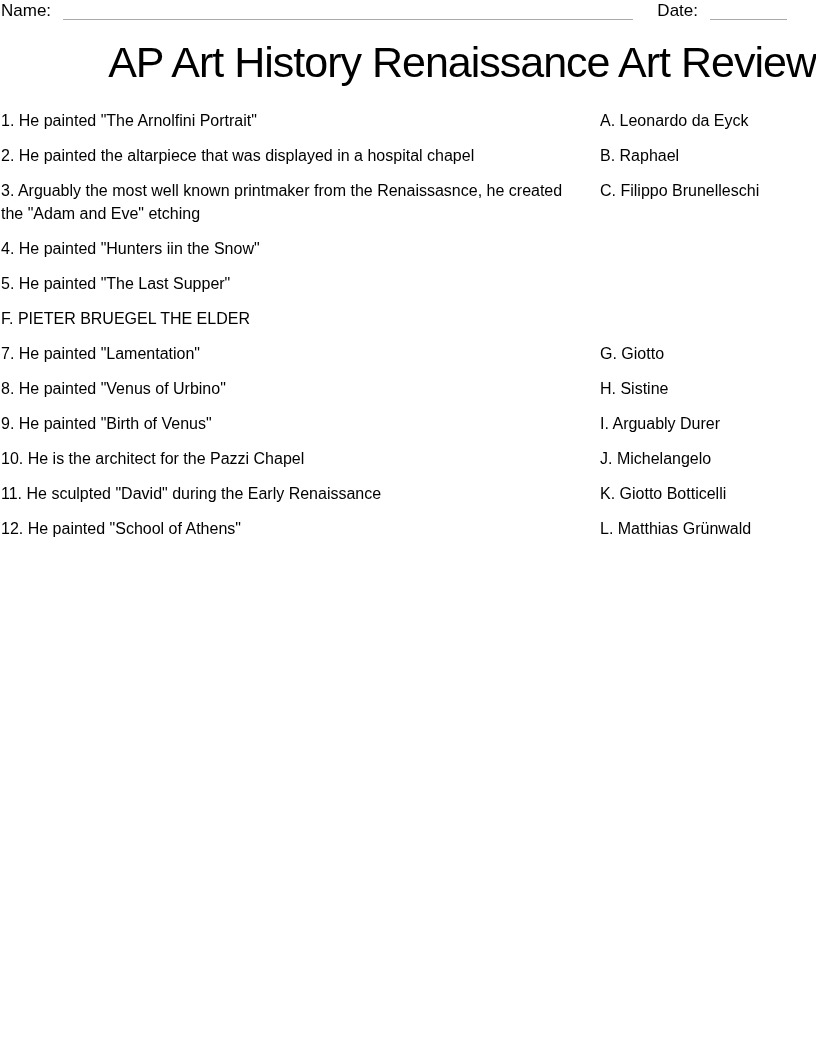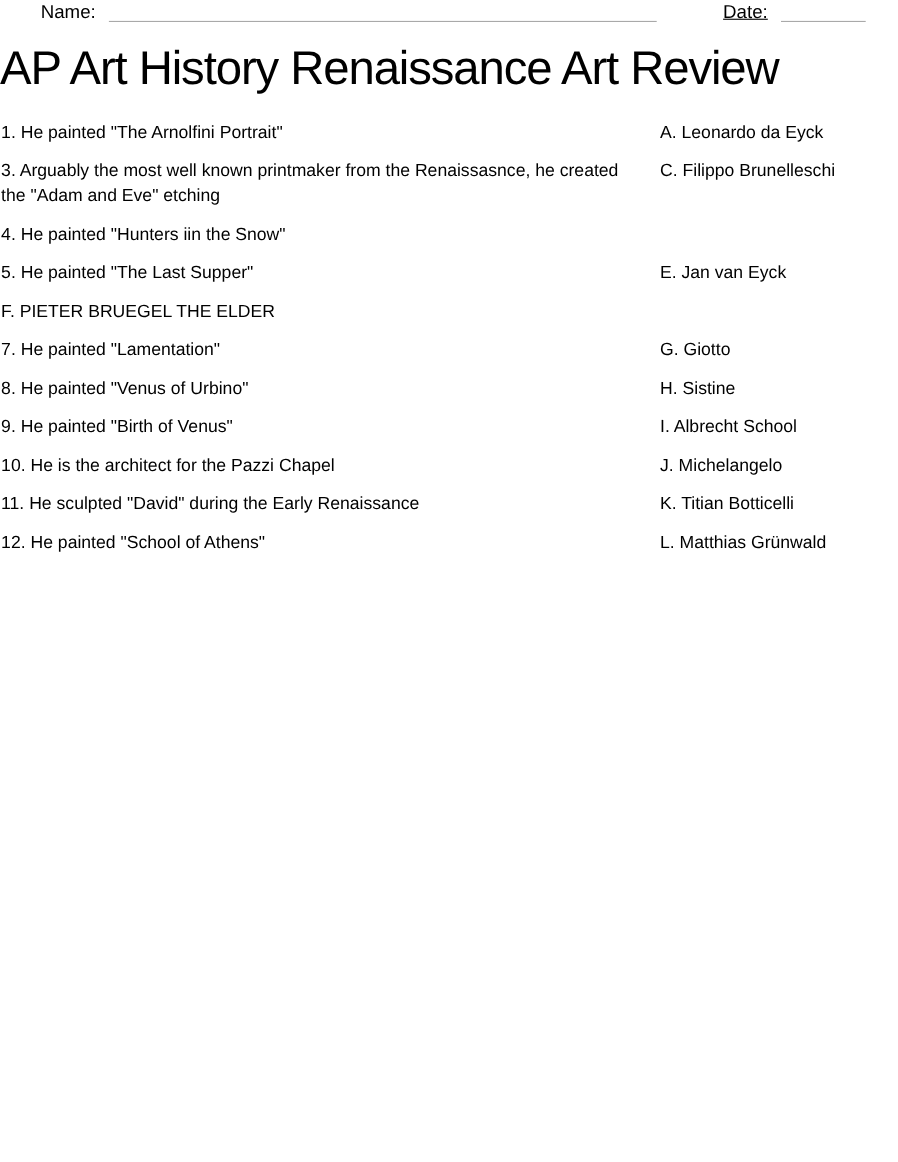--- a/index.html
+++ b/index.html
@@ -15,31 +15,31 @@
     color: #000000;
   }
   .header-row {
     display: flex;
     align-items: stretch;
     padding: 1px 29px 0 1px;
     height: 21px;
     font-size: 17px;
     line-height: 20px;
   }
-  .hlabel { flex: none; padding-left: 36px; }
+  .hlabel { flex: none; }
   .blank {
     border-bottom: 1px solid #a9a9a9;
     margin-bottom: 2px;
   }
   .name-line { flex: 1 1 auto; margin-left: 12px; }
-  .date-label { margin-left: 24px; text-decoration: underline; }
+  .date-label { margin-left: 24px; }
   .date-line { flex: none; width: 77px; margin-left: 12px; }
   h1.page-title {
     margin: 15px 0 0 0;
-    text-align: left;
+    text-align: right;
     font-size: 43px;
     font-weight: 400;
     letter-spacing: -1px;
     line-height: 50px;
     font-family: "Liberation Sans", sans-serif;
   }
   .matching-list {
     margin-top: 22px;
     padding-left: 1px;
   }
@@ -67,50 +67,53 @@
 </div>
 
 <h1 class="page-title">AP Art History Renaissance Art Review</h1>
 
 <div class="matching-list">
   <div class="match-row">
     <div class="q-text">1. He painted "The Arnolfini Portrait"</div>
     <div class="a-text">A. Leonardo da Eyck</div>
   </div>
   <div class="match-row">
+    <div class="q-text">2. He painted the altarpiece that was displayed in a hospital chapel</div>
+    <div class="a-text">B. Raphael</div>
+  </div>
+  <div class="match-row">
     <div class="q-text">3. Arguably the most well known printmaker from the Renaissasnce, he created the "Adam and Eve" etching</div>
     <div class="a-text">C. Filippo Brunelleschi</div>
   </div>
   <div class="match-row">
     <div class="q-text">4. He painted "Hunters iin the Snow"</div>
   </div>
   <div class="match-row">
     <div class="q-text">5. He painted "The Last Supper"</div>
-    <div class="a-text">E. Jan van Eyck</div>
   </div>
   <div class="match-row">
     <div class="a-text">F. PIETER BRUEGEL THE ELDER</div>
   </div>
   <div class="match-row">
     <div class="q-text">7. He painted "Lamentation"</div>
     <div class="a-text">G. Giotto</div>
   </div>
   <div class="match-row">
     <div class="q-text">8. He painted "Venus of Urbino"</div>
     <div class="a-text">H. Sistine</div>
   </div>
   <div class="match-row">
     <div class="q-text">9. He painted "Birth of Venus"</div>
-    <div class="a-text">I. Albrecht School</div>
+    <div class="a-text">I. Arguably Durer</div>
   </div>
   <div class="match-row">
     <div class="q-text">10. He is the architect for the Pazzi Chapel</div>
     <div class="a-text">J. Michelangelo</div>
   </div>
   <div class="match-row">
     <div class="q-text">11. He sculpted "David" during the Early Renaissance</div>
-    <div class="a-text">K. Titian Botticelli</div>
+    <div class="a-text">K. Giotto Botticelli</div>
   </div>
   <div class="match-row">
     <div class="q-text">12. He painted "School of Athens"</div>
     <div class="a-text">L. Matthias Grünwald</div>
   </div>
 </div>
 
 </body></html>

